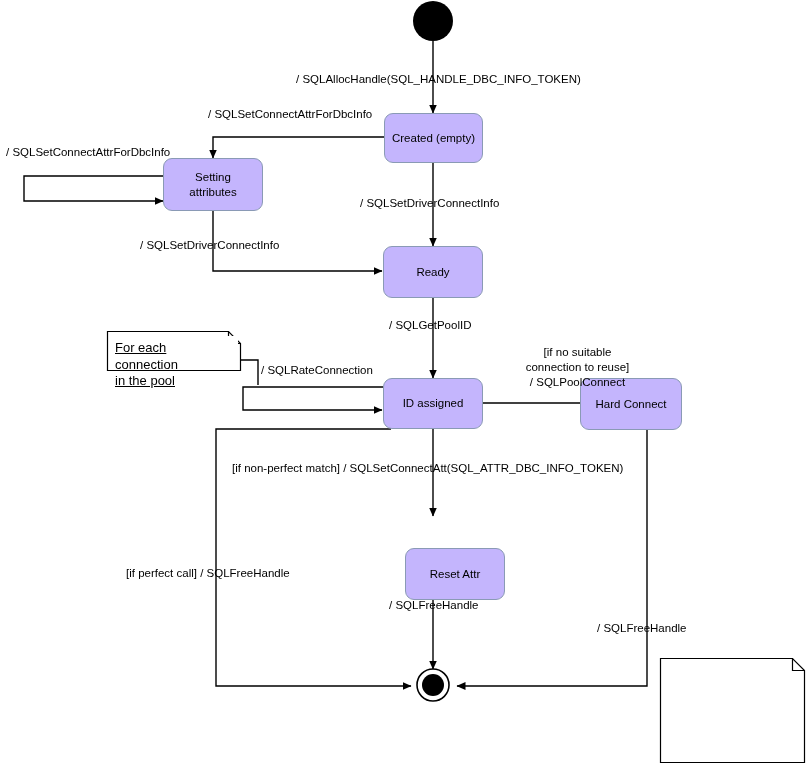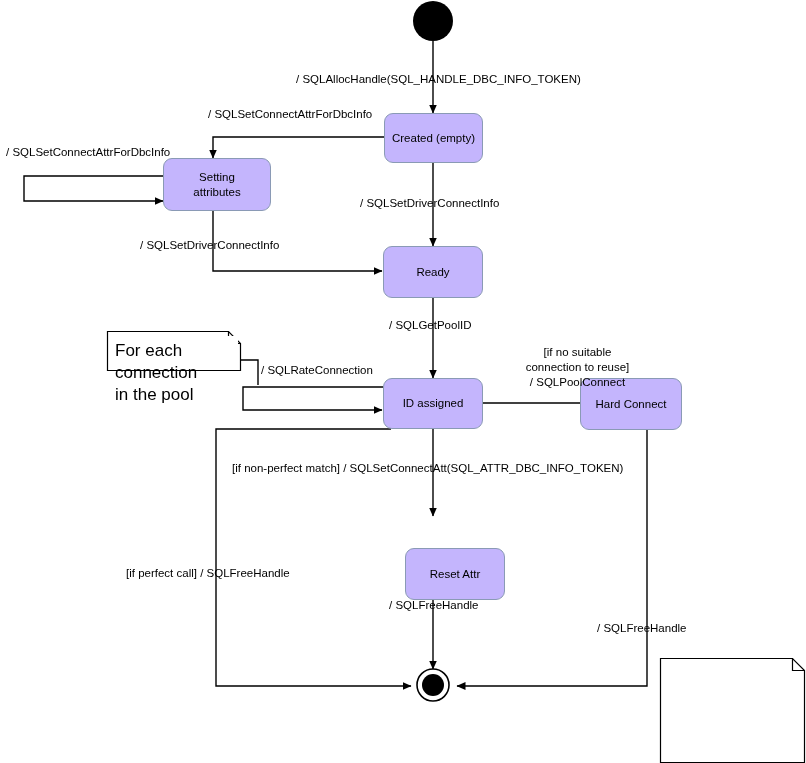--- a/index.html
+++ b/index.html
@@ -44,25 +44,26 @@
     white-space: pre;
     line-height: 1.3;
   }
   .label.center {
     text-align: center;
   }
   .note {
     position: absolute;
     box-sizing: border-box;
     background: #ffffff;
-    font-size: 17px;
+    font-size: 13px;
     color: #000000;
     line-height: 1.28;
     white-space: pre-line;
     padding: 4px 6px 4px 5px;
+    text-decoration: underline;
   }
 </style>
 </head>
 <body>
 
 <div id="canvas">
 
   <svg id="svg-layer" viewBox="0 0 806 763">
     <defs>
       <marker id="arrow" markerWidth="10" markerHeight="10" refX="8.5" refY="4" orient="auto" markerUnits="userSpaceOnUse">
@@ -105,21 +106,21 @@
 
     <path d="M107.5,331.5 L228.5,331.5 L240.5,343.5 L240.5,370.5 L107.5,370.5 Z" fill="#ffffff" stroke="#000000" stroke-width="1.2"></path>
     <path d="M228.5,331.5 L228.5,343.5 L240.5,343.5" fill="none" stroke="#000000" stroke-width="1.2"></path>
 
     <path d="M660.5,658.5 L792.5,658.5 L804.5,670.5 L804.5,762.5 L660.5,762.5 Z" fill="#ffffff" stroke="#000000" stroke-width="1.2"></path>
     <path d="M792.5,658.5 L792.5,670.5 L804.5,670.5" fill="none" stroke="#000000" stroke-width="1.2"></path>
   </svg>
 
   <div class="state-node" style="left:384px; top:113px; width:99px; height:50px;">Created (empty)</div>
 
-  <div class="state-node" style="left:163px; top:158px; width:108px; height:53px;">Setting
+  <div class="state-node" style="left:163px; top:158px; width:100px; height:53px;">Setting
 attributes</div>
 
   <div class="state-node" style="left:383px; top:246px; width:100px; height:52px;">Ready</div>
 
   <div class="state-node" style="left:383px; top:378px; width:100px; height:51px;">ID assigned</div>
 
   <div class="state-node" style="left:580px; top:378px; width:102px; height:52px;">Hard Connect</div>
 
   <div class="state-node" style="left:405px; top:516px; width:100px; height:52px;margin-top:32px;">Reset Attr</div>
 

